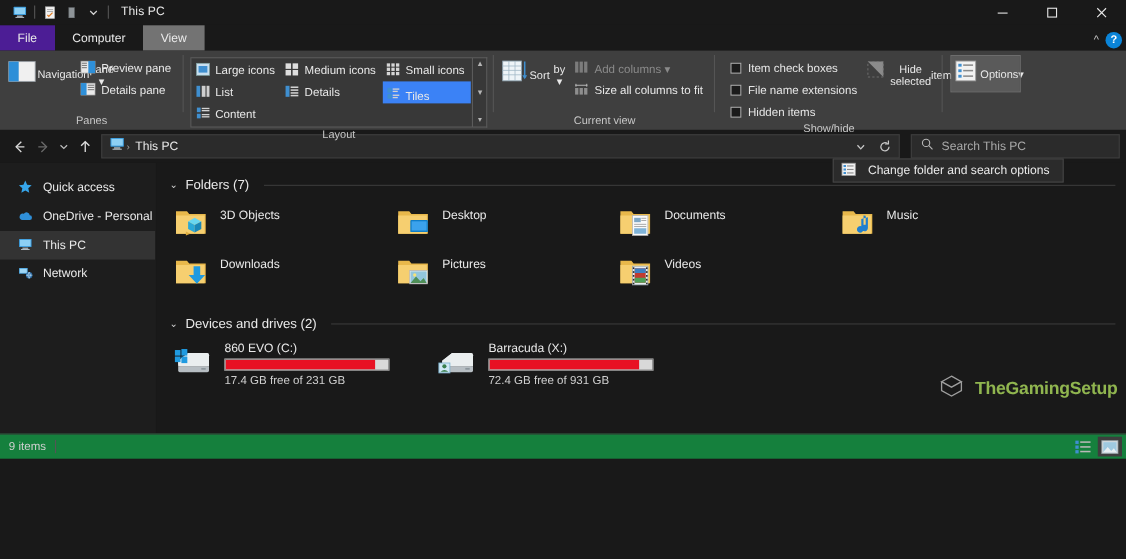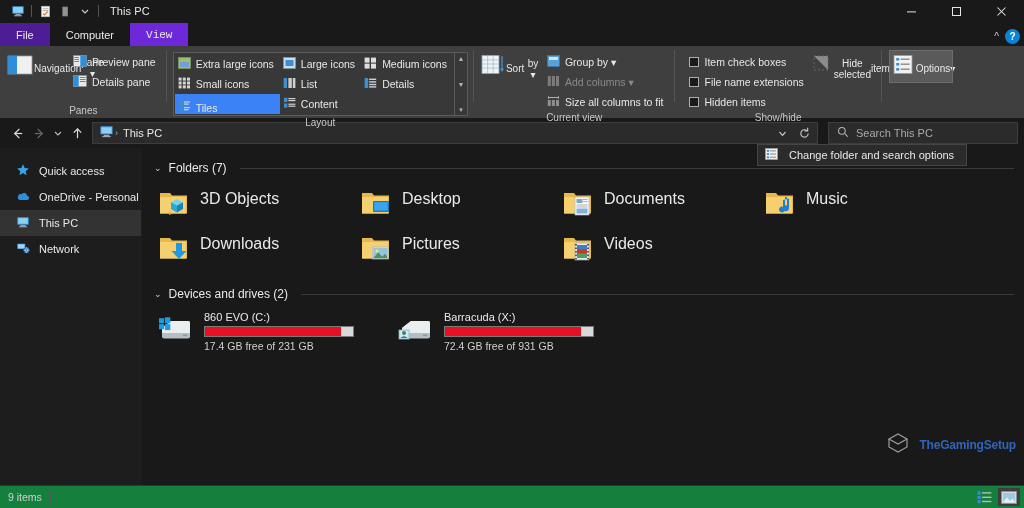--- a/index.html
+++ b/index.html
@@ -6,21 +6,21 @@
   html, body {
     width: 1024px; height: 508px;
     background: #191919;
     font-family: "Liberation Sans", sans-serif;
     color: #e6e6e6;
     overflow: hidden;
     -webkit-font-smoothing: antialiased;
   }
   .win {
     position: relative;
-    width: 1024px; height: 508px;
+    width: 1024px; height: 417px;
     background: #191919;
     display: flex; flex-direction: column;
   }
 
   
   .titlebar {
     height: 22px; background: #191919;
     display: flex; align-items: center;
     position: relative; flex: none;
   }
@@ -45,21 +45,21 @@
   .tabstrip {
     height: 24px; display: flex; align-items: flex-end;
     background: #191919; position: relative; flex: none;
   }
   .tab {
     height: 23px; padding: 0 16px;
     display: flex; align-items: center; justify-content: center;
     font-size: 11px; color: #eaeaea;
   }
   .tab.file { background: #4c1d95; min-width: 48px; }
-  .tab.active { background: #6d28d9; font-family: Liberation Mono, monospace; }
+  .tab.active { background: #737373; }
   .ribbon-right-ctl {
     position: absolute; right: 4px; bottom: 2px;
     display: flex; align-items: center; gap: 6px;
   }
   .chev-up { color: #cfcfcf; font-size: 10px; }
   .help-btn {
     width: 15px; height: 15px; border-radius: 50%;
     background: #0a84d8; color: #fff; font-size: 10px; font-weight: bold;
     display: flex; align-items: center; justify-content: center;
   }
@@ -184,21 +184,21 @@
   }
   .grouphdr .chev { font-size: 9px; color: #cfcfcf; }
   .grouphdr .gtxt { font-size: 12px; color: #e9e9e9; white-space: nowrap; }
   .grouphdr .gline { flex: 1; height: 1px; background: #3a3a3a; margin-left: 6px; }
 
   .tiles { display: flex; flex-wrap: wrap; }
   .tile {
     width: 202px; height: 45px; display: flex; align-items: center; gap: 10px;
     padding: 0 6px;
   }
-  .tile .tname { font-size: 16px; color: #e9e9e9; align-self: flex-start; margin-top: 8px; }
+  .tile .tname { font-size: 11px; color: #e9e9e9; align-self: flex-start; margin-top: 8px; }
   .drive-tile {
     width: 240px; height: 46px; display: flex; align-items: center; gap: 10px; padding: 0 6px;
   }
   .drive-info { display: flex; flex-direction: column; gap: 3px; }
   .drive-name { font-size: 11px; color: #e9e9e9; }
   .bar {
     width: 150px; height: 11px; background: #d9d9d9; border: 1px solid #7a7a7a;
     position: relative; overflow: hidden;
   }
   .bar-fill { position: absolute; left: 0; top: 0; bottom: 0; background: #e81123; }
@@ -215,21 +215,21 @@
   .viewtoggles { position: absolute; right: 4px; display: flex; gap: 3px; align-items: center; }
   .vt { width: 22px; height: 18px; display: flex; align-items: center; justify-content: center; }
   .vt.sel { background: #3e3e3e; }
 
   
   .watermark {
     position: absolute; right: 8px; bottom: 26px;
     display: flex; align-items: center; gap: 8px;
     opacity: .72; pointer-events: none; z-index: 30;
   }
-  .wm-text { font-size: 12px; font-weight: bold; color: #3b82f6; letter-spacing: -.2px; }
+  .wm-text { font-size: 16px; font-weight: bold; color: #bef264; letter-spacing: -.2px; }
 
   .ico { display: block; flex: none; }
 </style>
 </head>
 <body>
 
 <div class="win">
 
   <div class="titlebar">
     <div class="qat">
@@ -334,29 +334,20 @@
             <span>Details pane</span>
           </div>
         </div>
       </div>
       <div class="rgroup-label">Panes</div>
     </div>
 
     <div class="rgroup">
       <div class="rgroup-body" style="padding-top:4px;">
         <div class="gallery">
-          <div class="gitem">
-            <span class="ico">
-              <svg width="13" height="12" viewBox="0 0 13 12">
-                  <rect x="0.5" y="0.5" width="12" height="11" fill="#9bbf6f" stroke="#7d9c58" stroke-width="0.7"></rect>
-                  <rect x="2" y="5" width="9" height="5" fill="#6f9fd8"></rect>
-                </svg>
-            </span>
-            <span>Extra large icons</span>
-          </div>
           <div class="gitem">
             <span class="ico">
               <svg width="13" height="12" viewBox="0 0 13 12">
                   <rect x="0.5" y="0.5" width="12" height="11" fill="#c8dff0" stroke="#7d9c9c" stroke-width="0.7"></rect>
                   <rect x="2.5" y="3" width="8" height="6" fill="#3f8fd0"></rect>
                 </svg>
             </span>
             <span>Large icons</span>
           </div>
           <div class="gitem">
@@ -466,29 +457,20 @@
                   <line x1="13.2" y1="1.5" x2="13.2" y2="19.5"></line>
               </g>
               <path d="M22 2 v15" stroke="#3f8fd0" stroke-width="1.4"></path>
               <path d="M19.8 14.5 L22 18 L24.2 14.5" fill="#3f8fd0"></path>
             </svg>
           </span>
           <span>Sort</span>
           <span>by ▾</span>
         </div>
         <div class="smallitems">
-          <div class="smallbtn">
-            <span class="ico">
-              <svg width="13" height="12" viewBox="0 0 13 12">
-                  <rect x="0.6" y="0.6" width="11.8" height="10.8" fill="#5b9fd8" stroke="#3c7eb5" stroke-width="0.7"></rect>
-                  <rect x="2" y="2" width="9" height="3" fill="#cfe4f5"></rect>
-                </svg>
-            </span>
-            <span>Group by ▾</span>
-          </div>
           <div class="smallbtn dim">
             <span class="ico">
               <svg width="13" height="12" viewBox="0 0 13 12">
                   <g fill="#7c7c7c">
                     <rect x="0.8" y="1" width="3" height="10"></rect>
                     <rect x="4.9" y="1" width="3" height="10"></rect>
                     <rect x="9" y="1" width="3" height="10"></rect>
                   </g>
                 </svg>
             </span>

